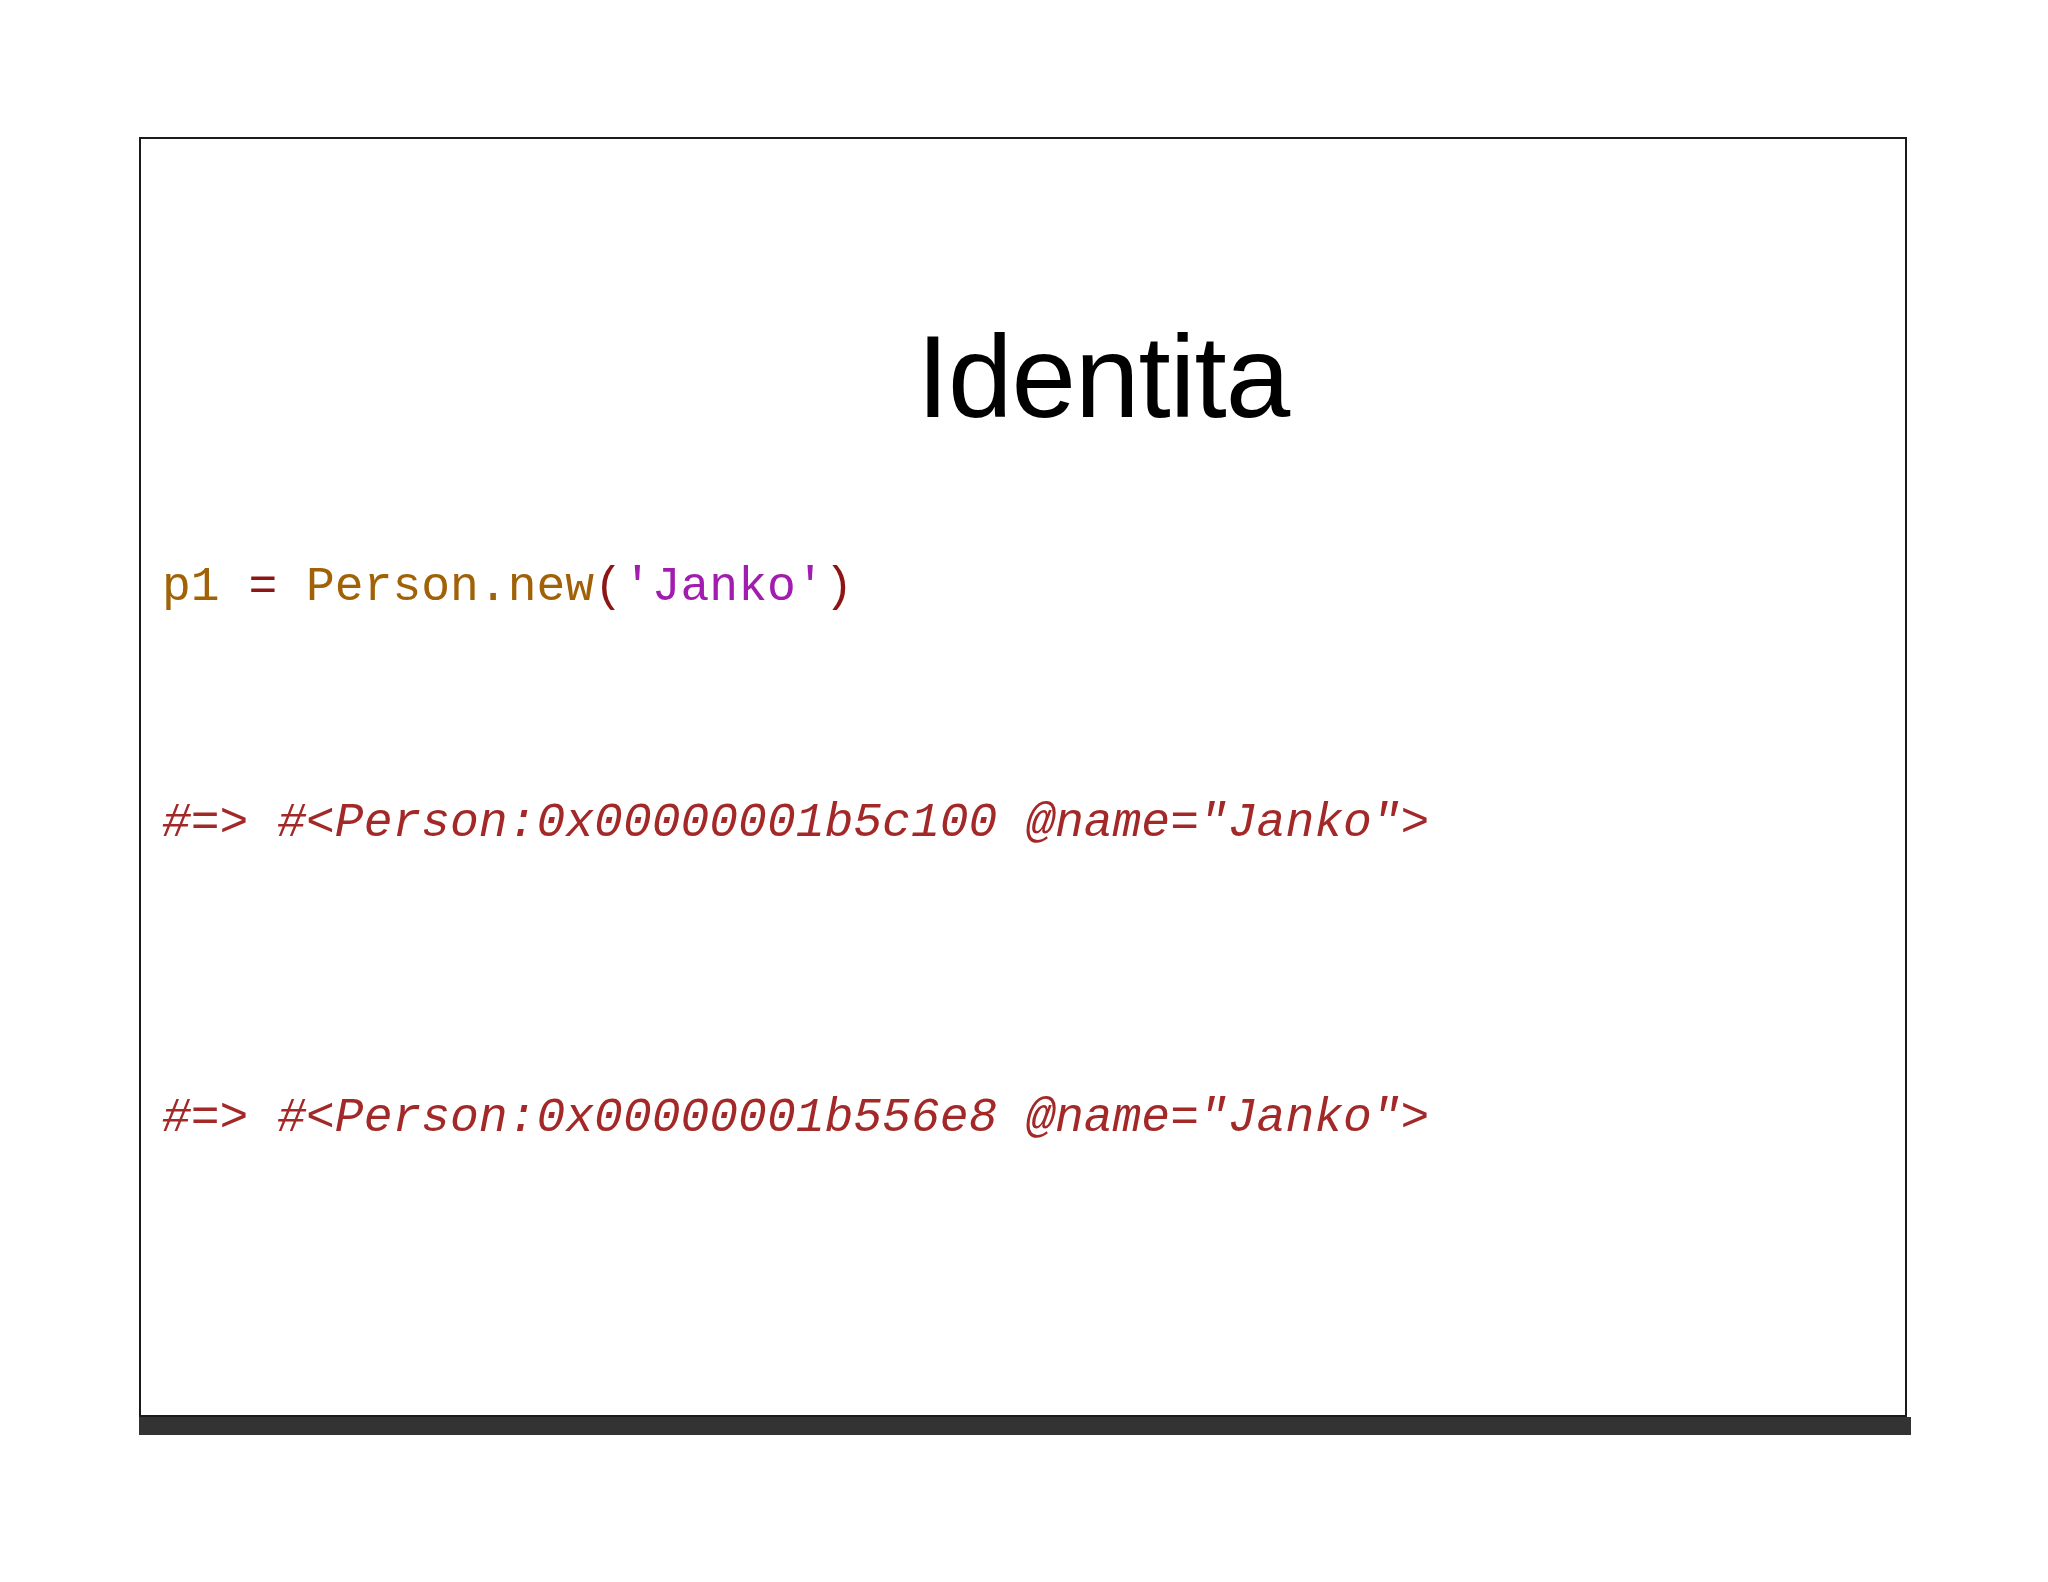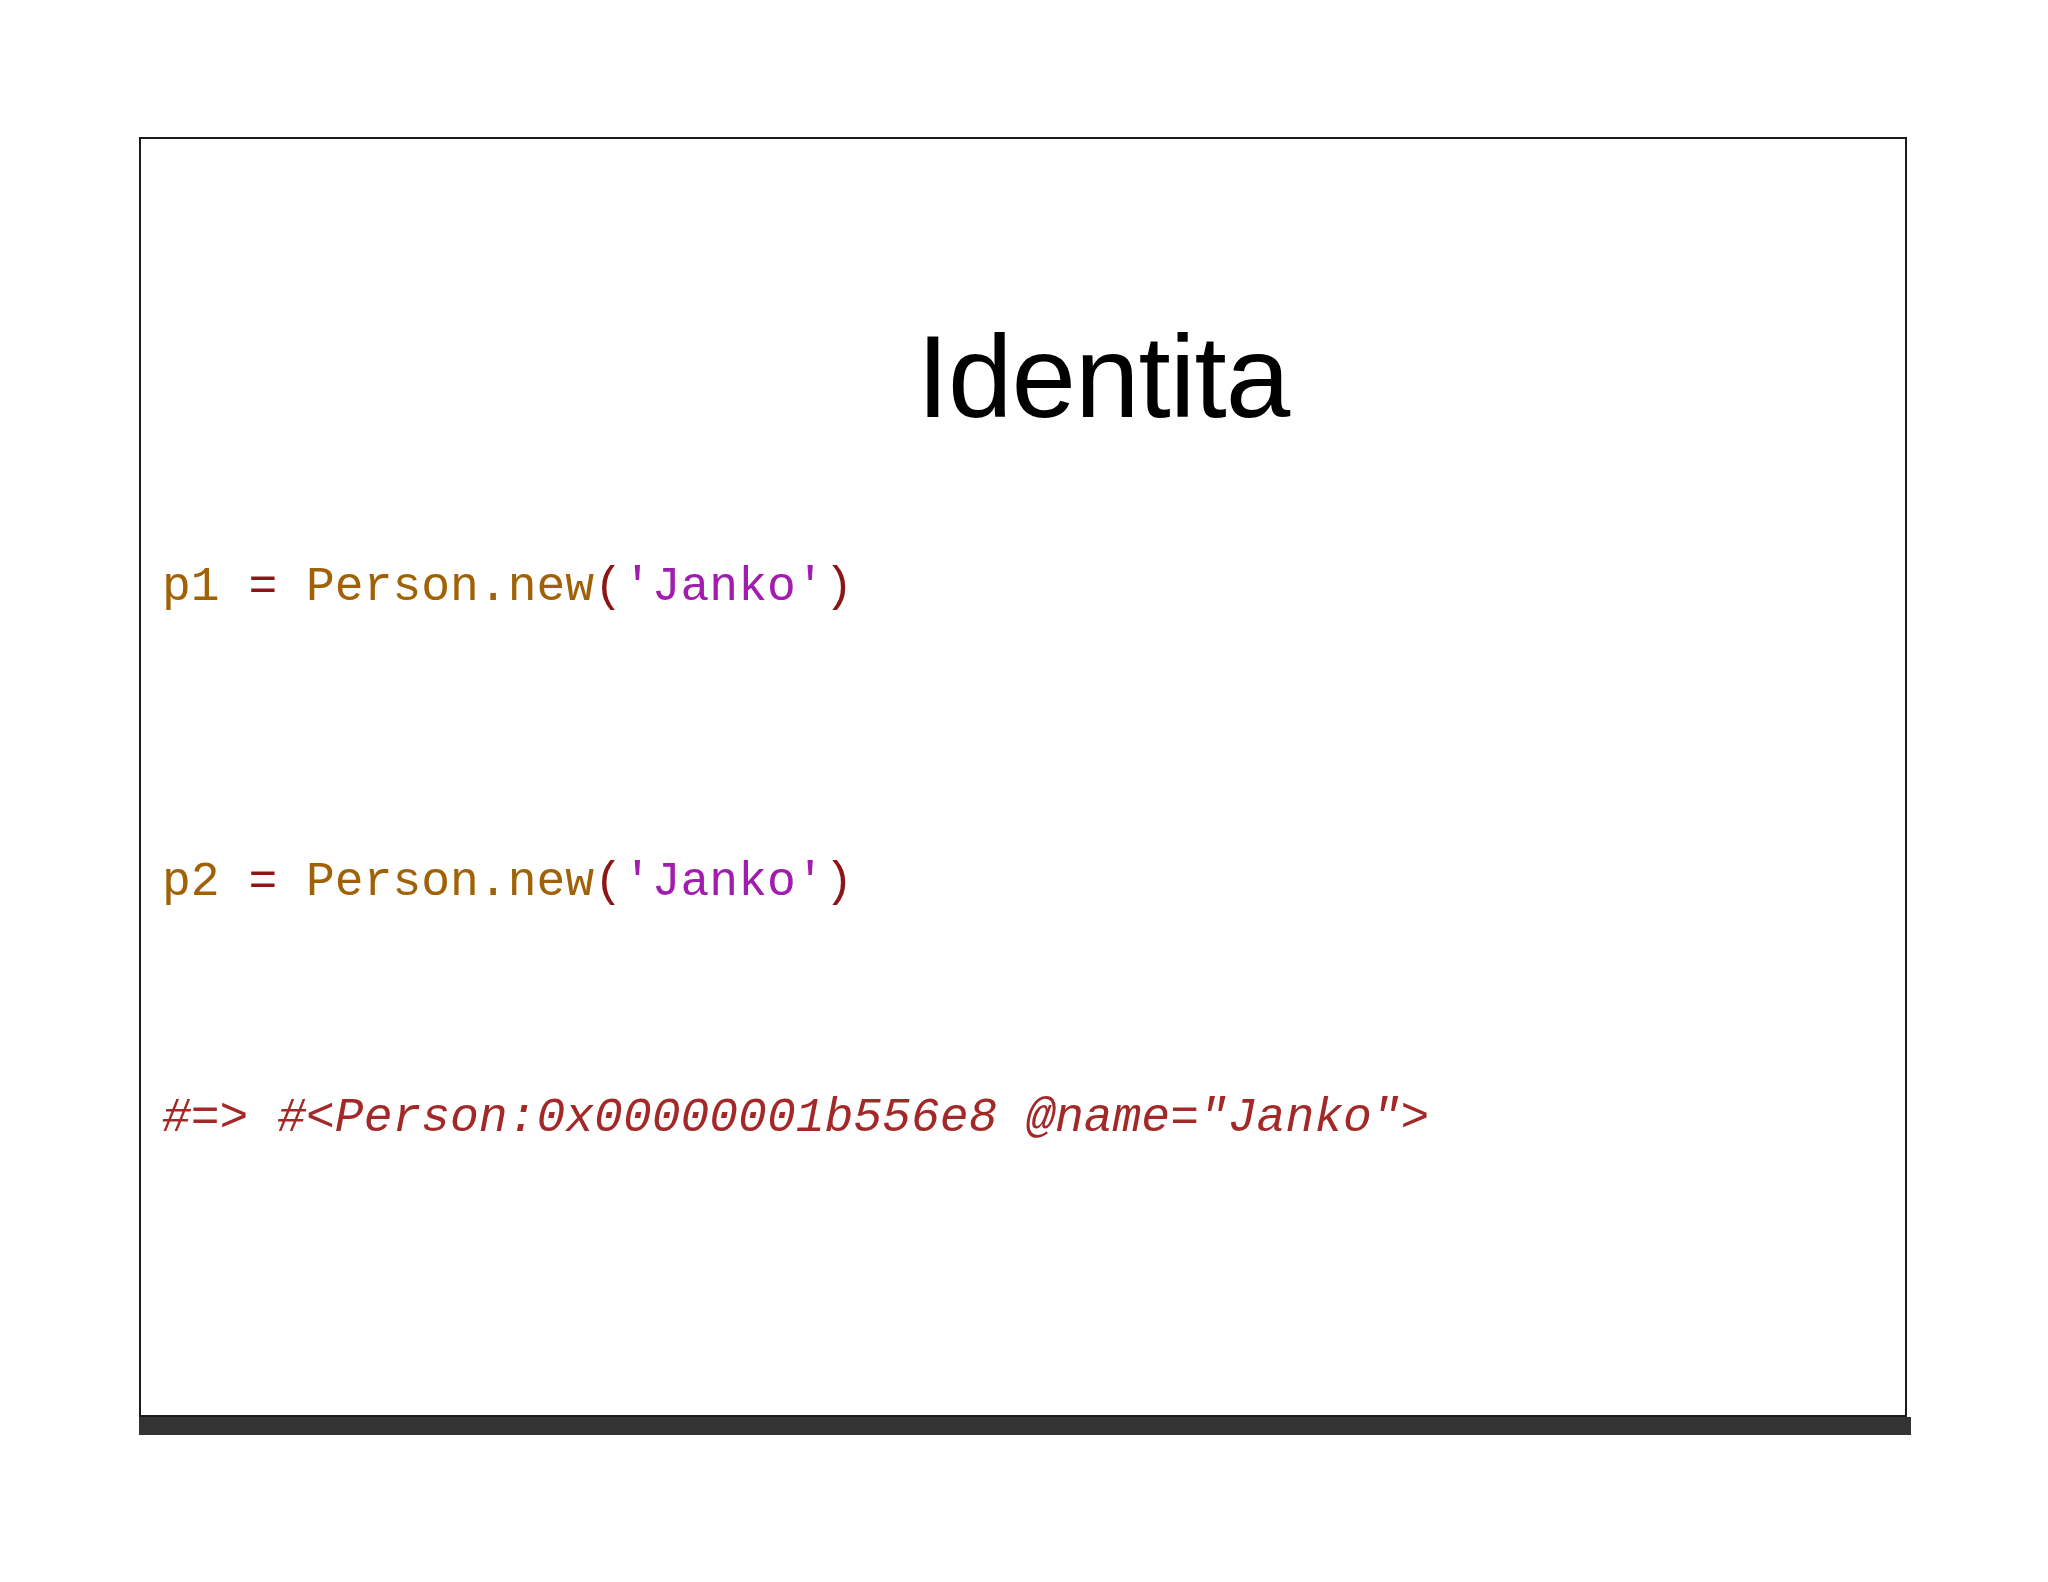--- a/index.html
+++ b/index.html
@@ -92,22 +92,22 @@
 <div id="slide-root">
 
   <div class="slide-frame">
 
     <h1 class="slide-title">Identita</h1>
 
     <div class="code-block">
 
       <div class="code-line"><span class="tok-plain">p1 </span><span class="tok-op">=</span><span class="tok-plain"> Person.new</span><span class="tok-op">(</span><span class="tok-str">'Janko'</span><span class="tok-op">)</span></div>
 
+      <div class="code-line comment">#=&gt; #&lt;Person:0x00000001b5c100 @name="Janko"&gt;</div>
 
-      <div class="code-line"><span class="tok-plain">p2 </span><span class="tok-op">=</span><span class="tok-plain"> Person.new</span><span class="tok-op">(</span><span class="tok-str">'Janko'</span><span class="tok-op">)</span></div>
 
       <div class="code-line comment">#=&gt; #&lt;Person:0x00000001b556e8 @name="Janko"&gt;</div>
 
       
 
       
 
       
 
       

